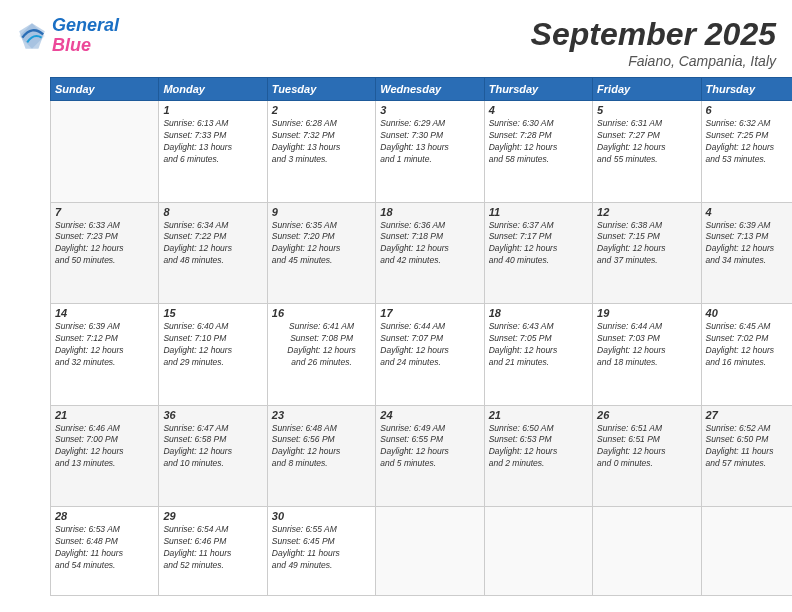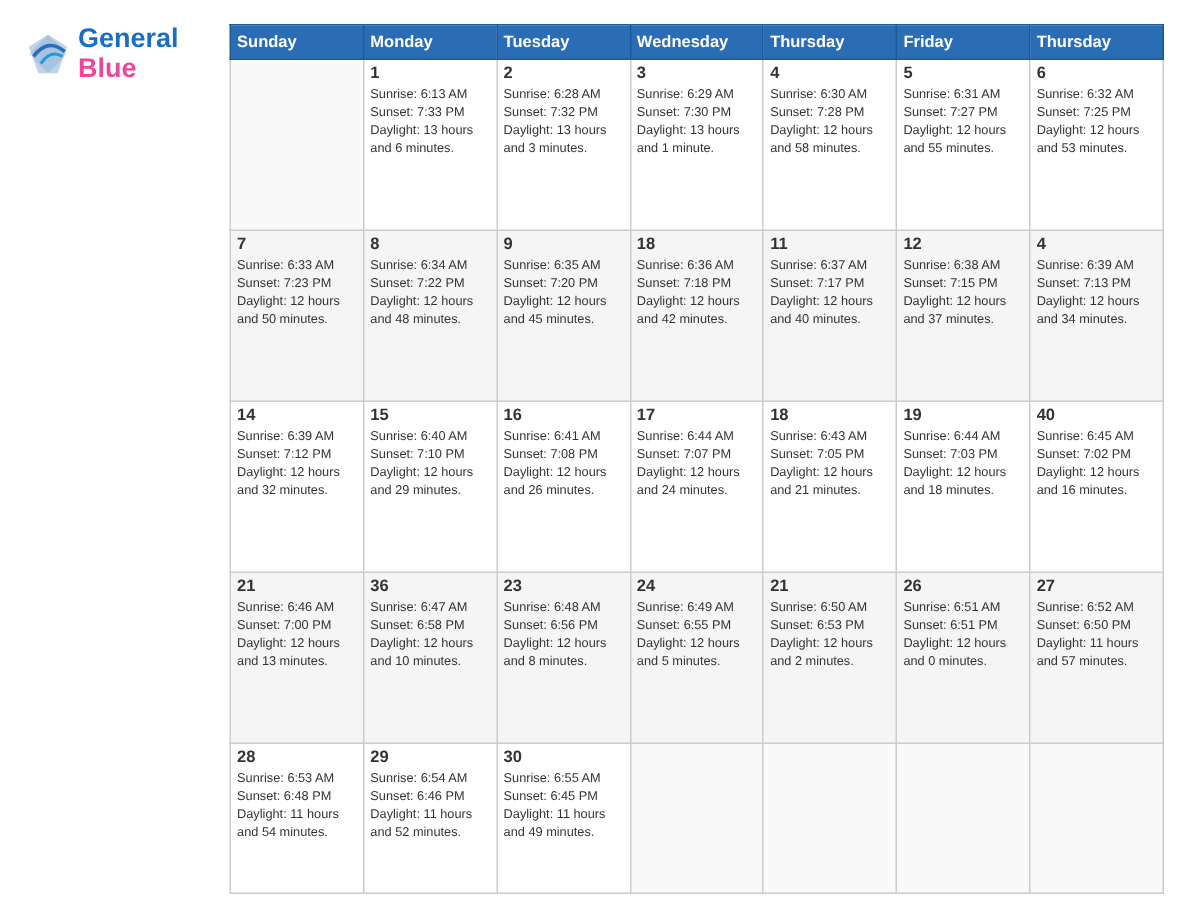--- a/index.html
+++ b/index.html
@@ -8,21 +8,22 @@
       height: 612px;
       font-family: Arial, sans-serif;
       background: #fff;
       overflow: hidden;
     }
     .page {
       width: 792px;
       height: 612px;
       padding: 16px;
       display: flex;
-      flex-direction: row;
+      flex-direction: column;
+      font-style: italic;
     }
     .header {
       display: flex;
       align-items: flex-start;
       justify-content: space-between;
       margin-bottom: 8px;
     }
     .logo {
       display: flex;
       align-items: center;
@@ -109,20 +110,24 @@
         <polygon points="20,4 36,20 20,36 4,20" fill="#2a6db5" opacity="0.15"></polygon>
         <polygon points="20,4 36,14 28,36 12,36 4,14" fill="#2a6db5" opacity="0.3"></polygon>
         <path d="M8,22 Q20,6 34,18" stroke="#2a6db5" stroke-width="3" fill="none"></path>
         <path d="M14,28 Q22,16 32,22" stroke="#1a9cd8" stroke-width="2.5" fill="none"></path>
       </svg>
       <div class="logo-text">
         <span>General</span><br>
         <span style="color:#ec4899">Blue</span>
       </div>
     </div>
+    <div class="title-block">
+      <div class="month-title">September 2025</div>
+      <div class="subtitle">Faiano, Campania, Italy</div>
+    </div>
   </div>
 
   <table class="calendar">
     <thead>
       <tr>
         <th>Sunday</th>
         <th>Monday</th>
         <th>Tuesday</th>
         <th>Wednesday</th>
         <th>Thursday</th>
@@ -237,21 +242,21 @@
           </td>
           <td>
             <span class="day-number">15</span>
             <div class="day-info" style="white-space: pre-line;">Sunrise: 6:40 AM
 Sunset: 7:10 PM
 Daylight: 12 hours
 and 29 minutes.</div>
           </td>
           <td>
             <span class="day-number">16</span>
-            <div class="day-info" style="white-space: pre-line;">Sunrise: 6:41 AM
+            <div class="day-info" style="white-space: pre-line; text-align: center;">Sunrise: 6:41 AM
 Sunset: 7:08 PM
 Daylight: 12 hours
 and 26 minutes.</div>
           </td>
           <td>
             <span class="day-number">17</span>
             <div class="day-info" style="white-space: pre-line;">Sunrise: 6:44 AM
 Sunset: 7:07 PM
 Daylight: 12 hours
 and 24 minutes.</div>

